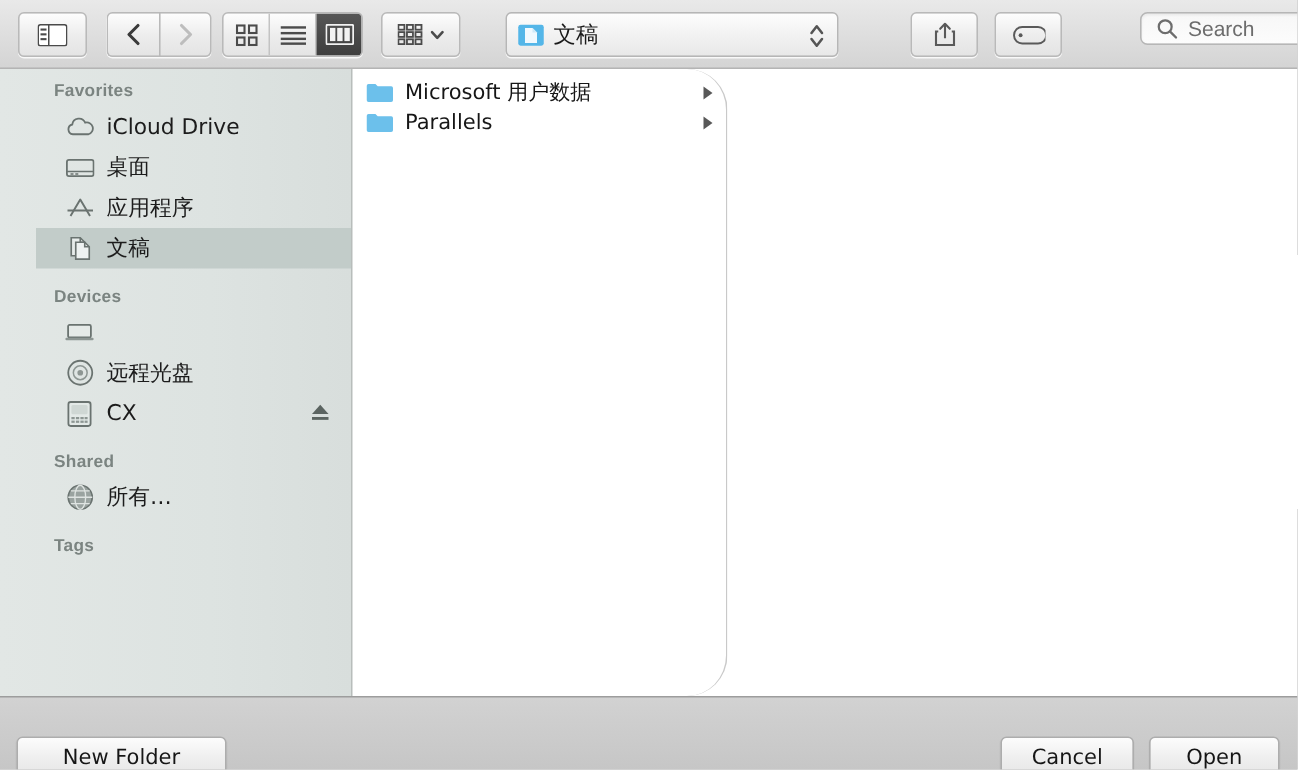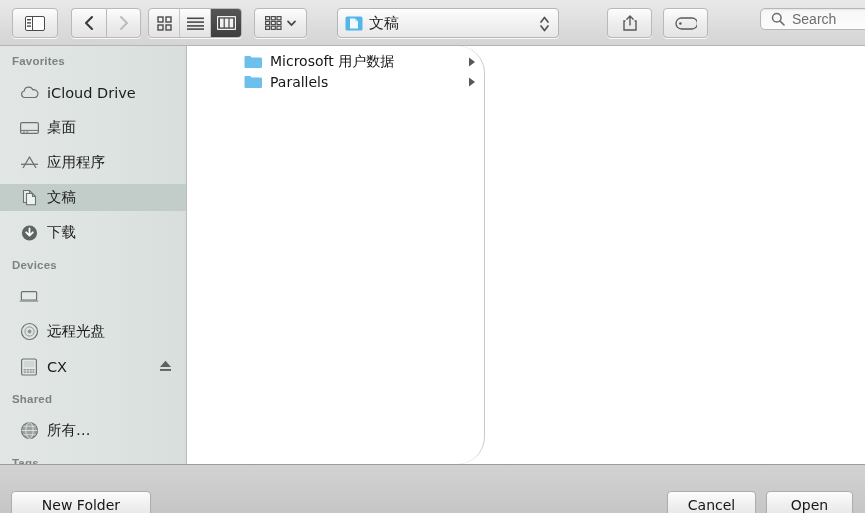--- a/index.html
+++ b/index.html
@@ -84,32 +84,33 @@
   
   #content {
     position: absolute; left: 0; top: 46px;
     width: 865px; height: 418px;
     background: #ffffff;
   }
 
   
   #sidebar {
     position: absolute; left: 0; top: 0;
-    width: 187px; height: 418px;
+    width: 235px; height: 418px;
     background: linear-gradient(to right, #e2e7e5 0%, #dde3e1 60%, #d8dedc 100%);
     border-right: 1px solid #b8bdbb;
     overflow: hidden;
+    padding-left: 24px;
   }
   .sb-header {
     font-size: 11.5px; font-weight: bold; color: #7b8481;
     padding: 9px 0 4px 12px; letter-spacing: 0.2px;
   }
   .sb-item {
     height: 27px; display: flex; align-items: center;
-    padding-left: 19px; position: relative; margin-top: 8px;
+    padding-left: 19px; position: relative;
   }
   .sb-item.selected { background: #c2ccc9; }
   .sb-icon { width: 20px; height: 18px; flex: 0 0 20px; display: flex;
              align-items: center; justify-content: center; }
   .sb-label {
     font-size: 14.5px; color: #1c1c1c; margin-left: 8px;
     font-family: "DejaVu Sans", "Liberation Sans", sans-serif;
     white-space: nowrap;
   }
   .sb-eject { position: absolute; right: 14px; top: 6px; }
@@ -339,29 +340,20 @@
           <svg width="19" height="17" viewBox="0 0 19 17">
             <path d="M3.5 1.5 h6 l3 3 v9 h-9 z" fill="#e7ecea" stroke="#6a7370" stroke-width="1.1"></path>
             <path d="M9.5 1.5 v3 h3" fill="none" stroke="#6a7370" stroke-width="1.1"></path>
             <path d="M6.5 4.5 h6 l3 3 v8.2 h-9 z" fill="#eef2f1" stroke="#6a7370" stroke-width="1.1"></path>
             <path d="M12.5 4.5 v3 h3" fill="none" stroke="#6a7370" stroke-width="1.1"></path>
           </svg>
         </span>
         <span class="sb-label">文稿</span>
       </div>
 
-      <div class="sb-item">
-        <span class="sb-icon">
-          <svg width="19" height="18" viewBox="0 0 19 18">
-            <circle cx="9.5" cy="9" r="7.6" fill="#5c6562"></circle>
-            <path d="M9.5 4.3 v7 M6.2 8.3 L9.5 11.6 L12.8 8.3" fill="none" stroke="#fff" stroke-width="1.8" stroke-linecap="round" stroke-linejoin="round"></path>
-          </svg>
-        </span>
-        <span class="sb-label">下载</span>
-      </div>
 
       <div class="sb-header" style="padding-top:13px;">Devices</div>
 
       <div class="sb-item">
         <span class="sb-icon">
           <svg width="20" height="13" viewBox="0 0 20 13">
             <rect x="2.4" y="1.6" width="15.2" height="8.4" rx="1" fill="#e5eae8" stroke="#6a7370" stroke-width="1.2"></rect>
             <rect x="0.6" y="10.2" width="18.8" height="1.6" rx="0.8" fill="#8d9693"></rect>
           </svg>
         </span>

